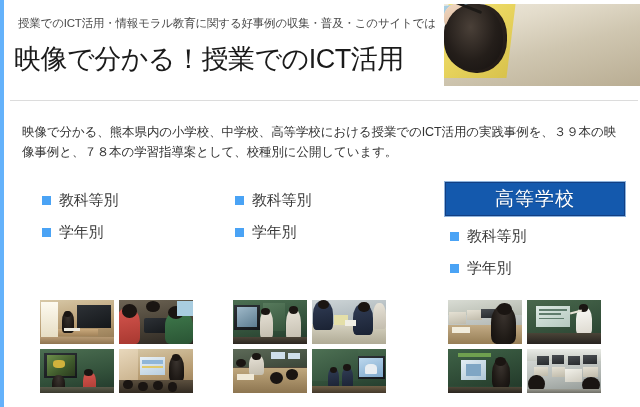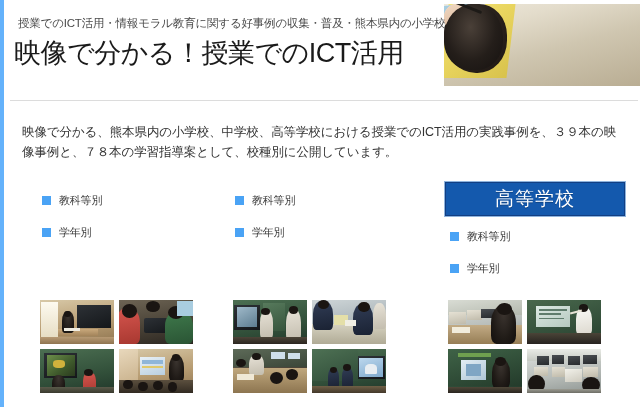--- a/index.html
+++ b/index.html
@@ -96,21 +96,21 @@
   }
 
   #header-subtitle {
     position: absolute; left: 14px; top: 16px;
     font-size: 11.5px;
     color: #4a4a4a;
     letter-spacing: -0.2px;
     white-space: nowrap;
   }
   #header-title {
-    position: absolute; left: 10px; top: 35px;
+    position: absolute; left: 10px; top: 41px;
     font-size: 27px;
     color: #1a1a1a;
     letter-spacing: -0.5px;
     white-space: nowrap;
     font-weight: 400;
   }
   #header-divider {
     position: absolute; left: 6px; top: 100px;
     width: 628px; height: 1px;
     background: #dcdcdc;
@@ -163,21 +163,21 @@
     margin: 0 0 18px 6px;
     cursor: pointer;
   }
   .bullet {
     width: 9px; height: 9px;
     background: #4aa3f5;
     flex: 0 0 auto;
     margin-right: 8px;
   }
   .col-link-label {
-    font-size: 11px;
+    font-size: 15px;
     color: #3b3b3b;
     letter-spacing: -0.2px;
     white-space: nowrap;
   }
 
   
   .thumb-grid {
     position: absolute; top: 119px; left: 4px;
     width: 153px;
     display: grid;
@@ -234,21 +234,21 @@
       <div class="layer ov hb-white-sheet"></div>
       <div class="layer ov hb-blue-book"></div>
       <div class="layer ov hb-face-a"></div>
       <div class="layer ov hb-head-b"></div>
       <div class="layer ov hb-face-c"></div>
       <div class="layer ov hb-head-c"></div>
       <div class="layer ov hb-head-a"></div>
       <div class="layer ov hb-pen"></div>
     </div>
 
-    <div id="header-subtitle">授業でのICT活用・情報モラル教育に関する好事例の収集・普及・熊本県内の小学校</div>
+    <div id="header-subtitle">授業でのICT活用・情報モラル教育に関する好事例の収集・普及・このサイトでは</div>
 
     <div id="header-title">映像で分かる！授業でのICT活用</div>
 
     <div id="header-divider"></div>
 
   </div>
 
   <div id="intro">映像で分かる、熊本県内の小学校、中学校、高等学校における授業でのICT活用の実践事例を、３９本の映像事例と、７８本の学習指導案として、校種別に公開しています。</div>
 
   <div id="columns">

